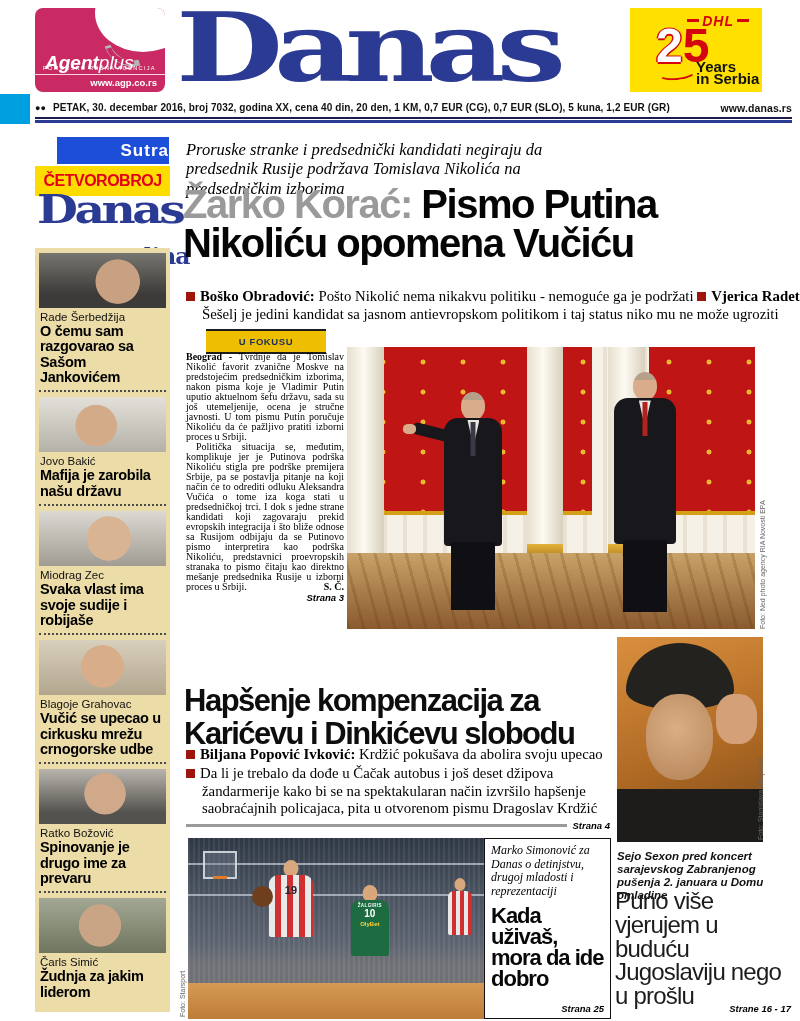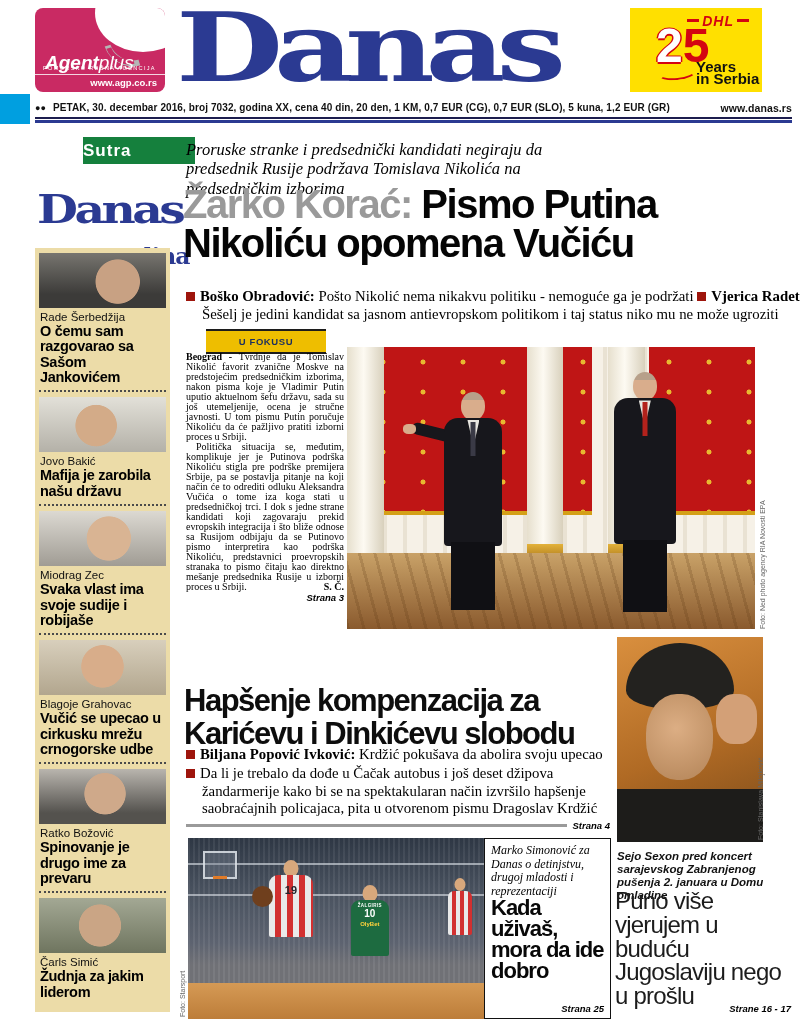--- a/index.html
+++ b/index.html
@@ -37,22 +37,22 @@
   .dhl-years{position:absolute;left:66px;top:53px;color:#111;font-weight:bold;font-size:15px;line-height:11.5px;}
 
   .dateline{left:35px;top:102px;width:757px;font-size:10px;font-weight:bold;color:#111;letter-spacing:0.1px;white-space:nowrap;}
   .dateline .dots{font-size:9px;margin-right:4px;}
   .dateline .site{float:right;font-size:10.5px;}
   .rule-black{left:35px;top:117px;width:757px;height:1.5px;background:#1c1d4e;}
   .rule-blue{left:35px;top:120px;width:757px;height:3px;background:#2b3a92;}
   .cyan-sq{left:0;top:94px;width:30px;height:30px;background:#009fe0;}
 
   
-  .sutra{left:57px;top:137px;width:112px;height:27px;background:#15803d;color:#fff;font-weight:bold;
-         font-size:17px;text-align:left;line-height:27px;letter-spacing:1px;margin-left:26px;}
+  .sutra{left:57px;top:137px;width:112px;height:27px;background:#1d4ed8;color:#fff;font-weight:bold;
+         font-size:17px;text-align:right;line-height:27px;letter-spacing:1px;}
   .special{left:35px;top:166px;width:135px;height:30px;background:#ffdc00;color:#e3001b;font-weight:bold;
          font-size:16px;text-align:center;line-height:30px;letter-spacing:-0.5px;}
   .promo-danas{left:37px;top:189px;width:140px;}
   .promo-danas span{display:inline-block;font-family:"DejaVu Serif",serif;font-weight:bold;font-size:40px;
          line-height:40px;color:#2b3a92;letter-spacing:-3px;transform:scaleX(1.18);transform-origin:0 50%;}
   .promo-sub{left:37px;top:244px;width:160px;}
   .promo-sub span{display:inline-block;font-family:"DejaVu Serif",serif;font-weight:bold;font-size:23px;
          line-height:23px;color:#2b3a92;letter-spacing:-1px;transform:scaleX(1.02);transform-origin:0 50%;}
 
   .sidebar{left:35px;top:248px;width:135px;height:764px;background:#ecdca8;box-sizing:border-box;padding:4px;}
@@ -166,21 +166,21 @@
   .pl2-team{position:absolute;width:100%;text-align:center;top:18px;font-weight:bold;font-size:4.5px;color:#fff;letter-spacing:.4px;}
   .pl2-num{position:absolute;width:100%;text-align:center;top:23px;font-weight:bold;font-size:10px;color:#fff;}
   .pl2-sponsor{position:absolute;width:100%;text-align:center;top:36px;font-weight:bold;font-size:6px;color:#ffd23c;}
   .pl3-torso{position:absolute;left:50%;transform:translateX(-50%);top:13px;width:24px;height:44px;border-radius:6px 6px 2px 2px;
      background:repeating-linear-gradient(90deg,#e9e9e9 0 4px,#d23030 4px 8px);}
 
   
   .marko{left:484px;top:838px;width:127px;height:181px;background:#fff;border:1.5px solid #111;
      box-sizing:border-box;padding:5px 6px;}
   .m-kicker{font-family:"Liberation Serif",serif;font-style:italic;font-size:12px;line-height:1.13;}
-  .m-headline{font-weight:bold;font-size:22px;line-height:0.95;letter-spacing:-1px;margin-top:0;color:#080808;}
+  .m-headline{font-weight:bold;font-size:22px;line-height:0.95;letter-spacing:-1px;margin-top:8px;color:#080808;}
   .m-page{position:absolute;right:6px;bottom:4px;font-weight:bold;font-style:italic;font-size:9.5px;}
 </style>
 </head>
 <body>
 
 <div class="page">
 
   <div class="abs agent-ad">
     <div class="ag-sw"></div>
     <div class="ag-arc1"></div>
@@ -206,20 +206,21 @@
   <div class="abs dateline">
     <span class="site">www.danas.rs</span>
     <span class="dots">●●</span>
     <span>PETAK, 30. decembar 2016, broj 7032, godina XX, cena 40 din, 20 den, 1 KM, 0,7 EUR (CG), 0,7 EUR (SLO), 5 kuna, 1,2 EUR (GR)</span>
   </div>
   <div class="abs rule-black"></div>
   <div class="abs rule-blue"></div>
   <div class="abs cyan-sq"></div>
 
   <div class="abs sutra">Sutra</div>
+  <div class="abs special">ČETVOROBROJ</div>
   <div class="abs promo-danas"><span>Danas</span></div>
   <div class="abs promo-sub"><span>Nova godina</span></div>
 
   <div class="abs sidebar">
     <div class="sb-item">
       <div class="sb-photo p0"></div>
       <div class="sb-name">Rade Šerbedžija</div>
       <div class="sb-title">O čemu sam razgovarao sa Sašom Jankovićem</div>
       <div class="sb-sep"></div>
     </div>

